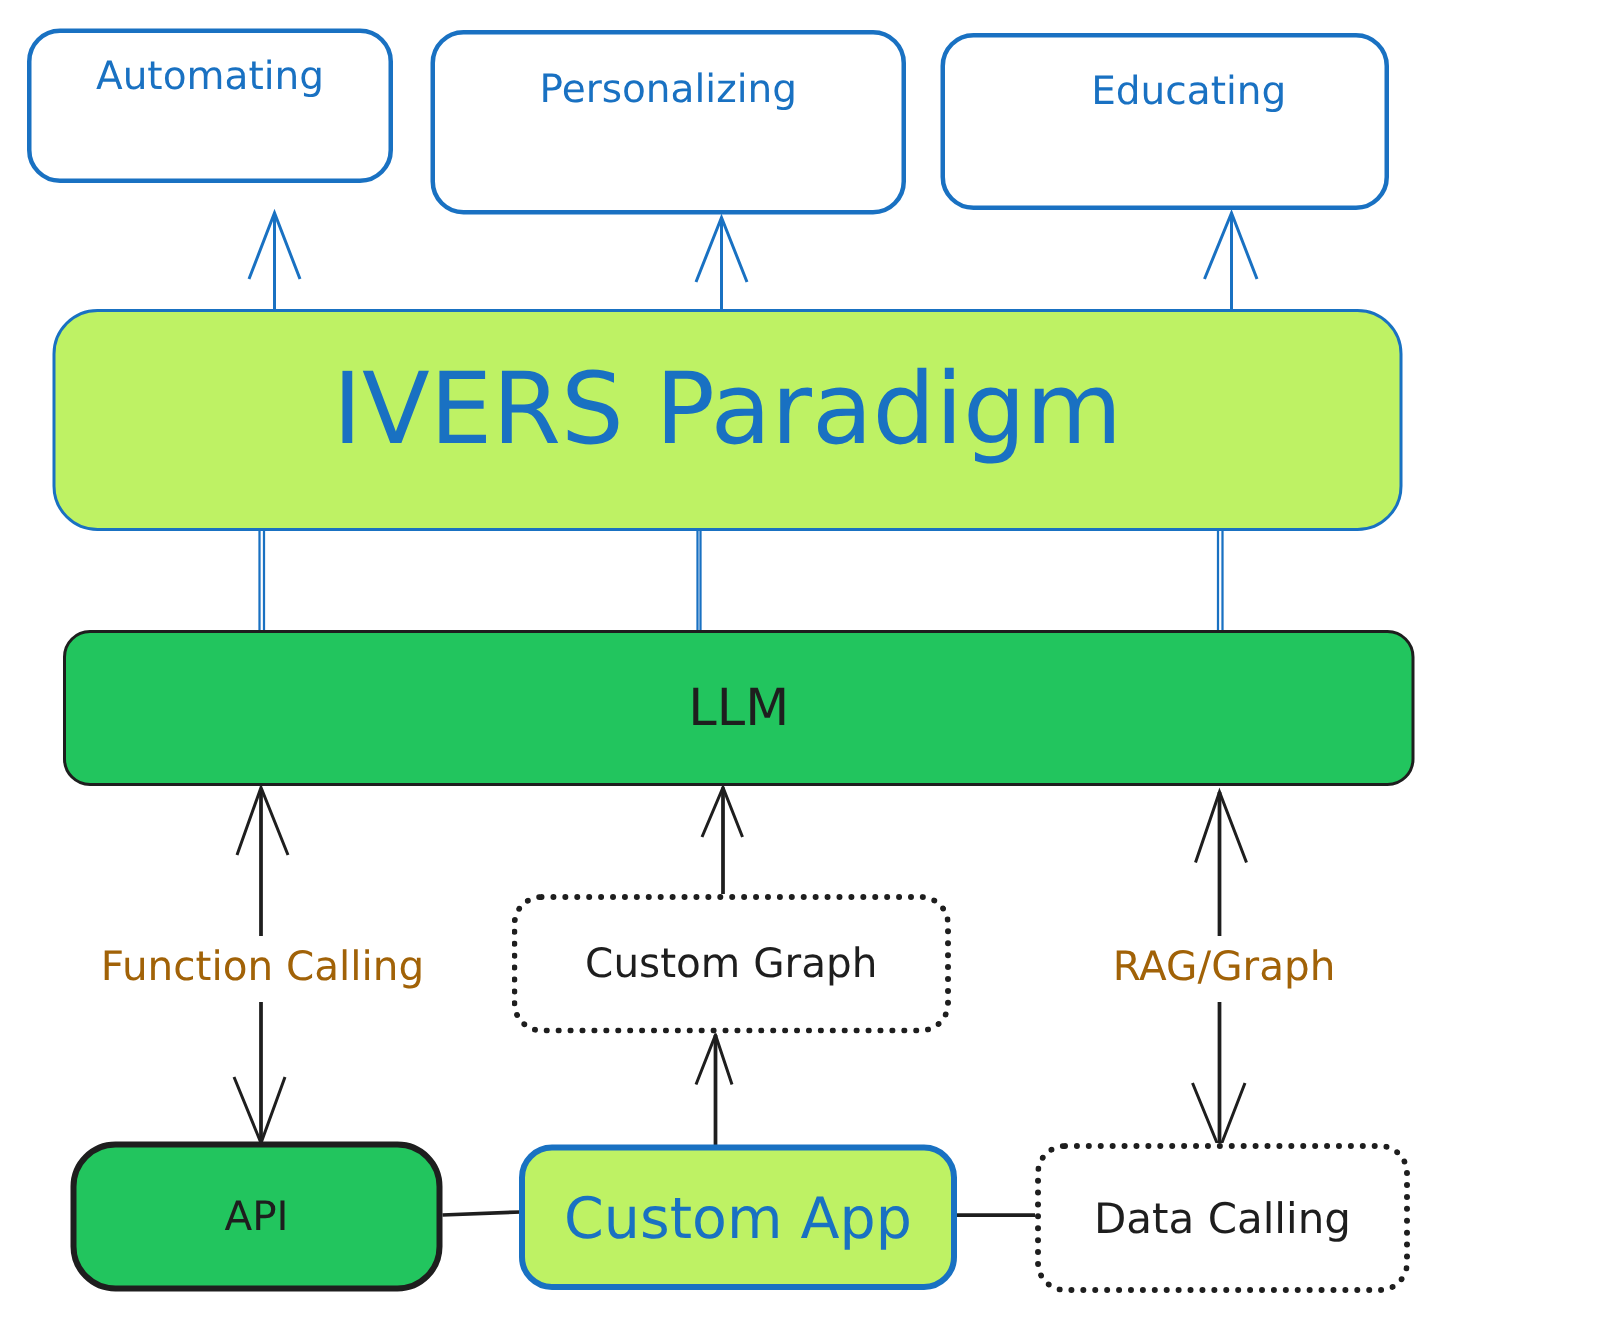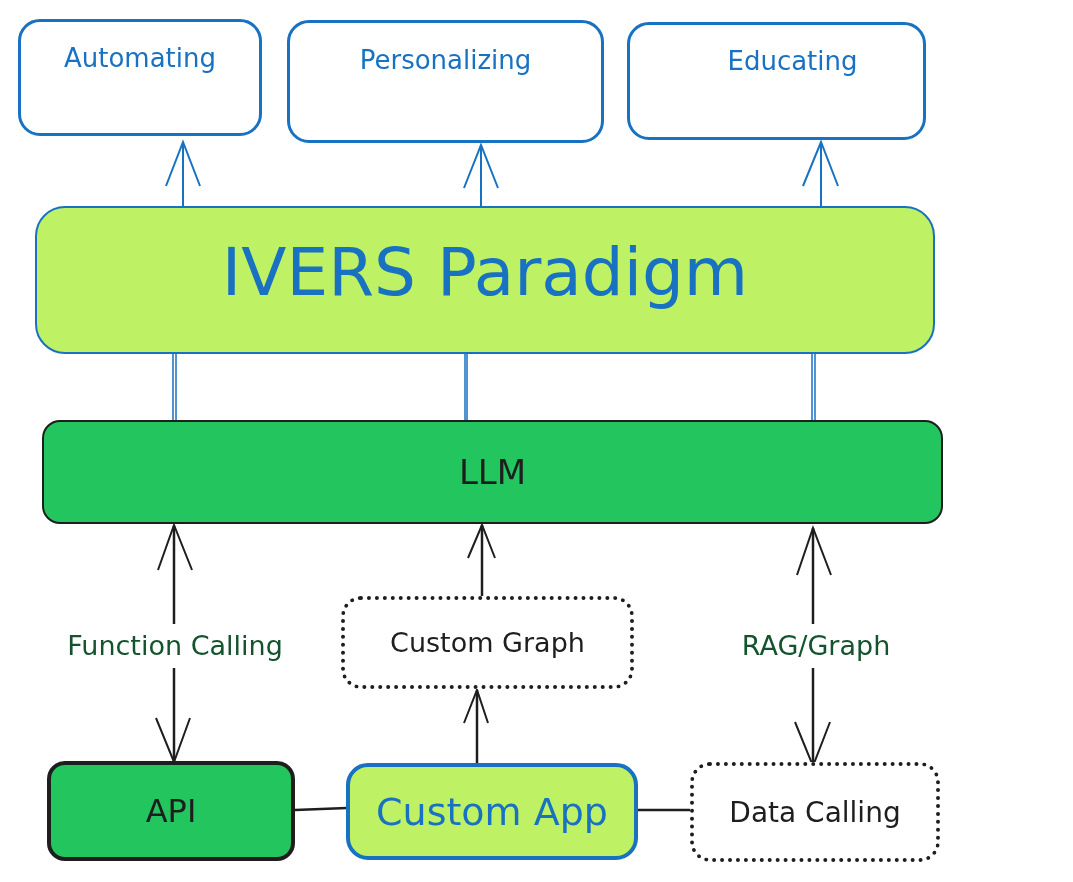--- a/index.html
+++ b/index.html
@@ -5,21 +5,21 @@
   html, body { margin: 0; padding: 0; background: #ffffff; }
   body { width: 1073px; height: 882px; position: relative; overflow: hidden;
          font-family: "DejaVu Sans", sans-serif; }
   #canvas { position: absolute; left: 0; top: 0; width: 1073px; height: 882px; }
   .node { position: absolute; box-sizing: border-box; display: flex;
           align-items: center; justify-content: center; white-space: nowrap; }
   .blue-outline { border: 3px solid #1971c2; border-radius: 22px; background: #ffffff; color: #1971c2; font-size: 26px; }
   .blue-fill { border: 2px solid #1971c2; background: #bef264; color: #1971c2; }
   .black-outline { border: 2.5px solid #1e1e1e; border-radius: 18px; background: #22c55e; color: #1e1e1e; }
   .dotted { border: 4px dotted #1e1e1e; border-radius: 20px; background: #ffffff; color: #1e1e1e; font-size: 27px; }
-  .label { position: absolute; background: #ffffff; color: #14532d; font-size: 27px;
+  .label { position: absolute; background: #ffffff; color: #a16207; font-size: 27px;
            white-space: nowrap; transform: translate(-50%, -50%); padding: 0 4px; }
 </style>
 </head>
 <body>
 
 <div id="canvas">
 
   <svg width="1073" height="882" style="position:absolute;left:0;top:0;">
     <defs>
       <marker id="ah-blue" viewBox="0 0 20 30" refX="10" refY="2" markerWidth="20" markerHeight="30" markerUnits="userSpaceOnUse" orient="auto-start-reverse">
@@ -74,21 +74,21 @@
       <line x1="813" y1="528" x2="813" y2="624" stroke="#1e1e1e" stroke-width="2.5"></line>
       <line x1="813" y1="668" x2="813" y2="766" stroke="#1e1e1e" stroke-width="2.5"></line>
       <path d="M797,575 L813,528 L831,575" fill="none" stroke="#1e1e1e" stroke-width="2"></path>
       <path d="M795,722 L813,766 L830,722" fill="none" stroke="#1e1e1e" stroke-width="2"></path>
     </g>
 
     <line x1="295" y1="810" x2="347" y2="808" stroke="#1e1e1e" stroke-width="2.5"></line>
     <line x1="636" y1="810" x2="690" y2="810" stroke="#1e1e1e" stroke-width="2.5"></line>
   </svg>
 
-  <div class="node blue-outline" style="left:18px;top:19px;width:244px;height:117px;">
+  <div class="node blue-outline" style="left:18px;top:19px;width:244px;height:103px;">
     <span style="transform:translateY(-20px);">Automating</span>
   </div>
   <div class="node blue-outline" style="left:287px;top:20px;width:317px;height:123px;">
     <span style="transform:translateY(-22px);">Personalizing</span>
   </div>
   <div class="node blue-outline" style="left:627px;top:22px;width:299px;height:118px;padding-left:32px;">
     <span style="transform:translateY(-20px);">Educating</span>
   </div>
 
   <div class="node blue-fill" style="left:35px;top:206px;width:900px;height:148px;border-radius:30px;font-size:66px;">
@@ -100,21 +100,21 @@
   </div>
 
   <div class="label" style="left:175px;top:645px;">Function Calling</div>
 
   <div class="node dotted" style="left:341px;top:596px;width:293px;height:93px;">
     <span>Custom Graph</span>
   </div>
 
   <div class="label" style="left:816px;top:645px;">RAG/Graph</div>
 
-  <div class="node black-outline" style="left:47px;top:761px;width:248px;height:100px;border-width:4px;font-size:32px;">
+  <div class="node black-outline" style="left:47px;top:761px;width:248px;height:100px;border-width:4px;font-size:27px;border-radius:30px;">
     <span>API</span>
   </div>
 
   <div class="node blue-fill" style="left:346px;top:763px;width:292px;height:97px;border-width:4px;border-radius:22px;font-size:38px;">
     <span>Custom App</span>
   </div>
 
   <div class="node dotted" style="left:690px;top:762px;width:250px;height:100px;font-size:28px;">
     <span>Data Calling</span>
   </div>

